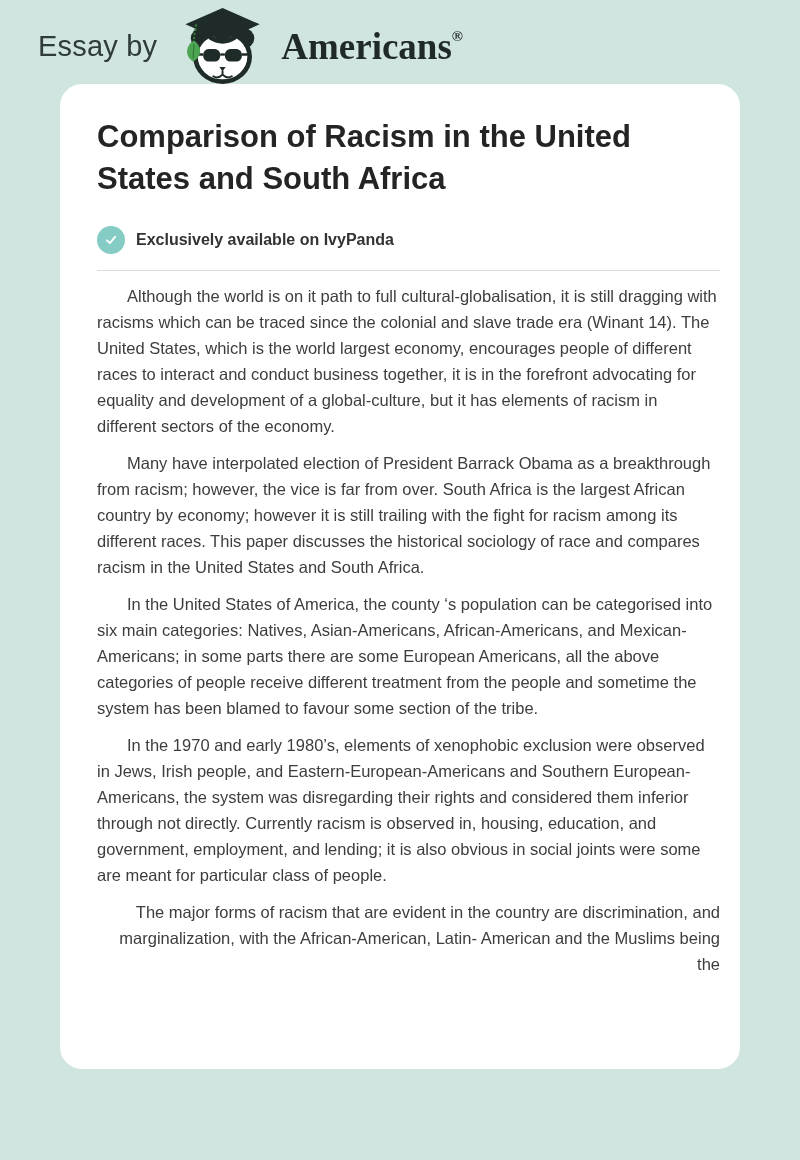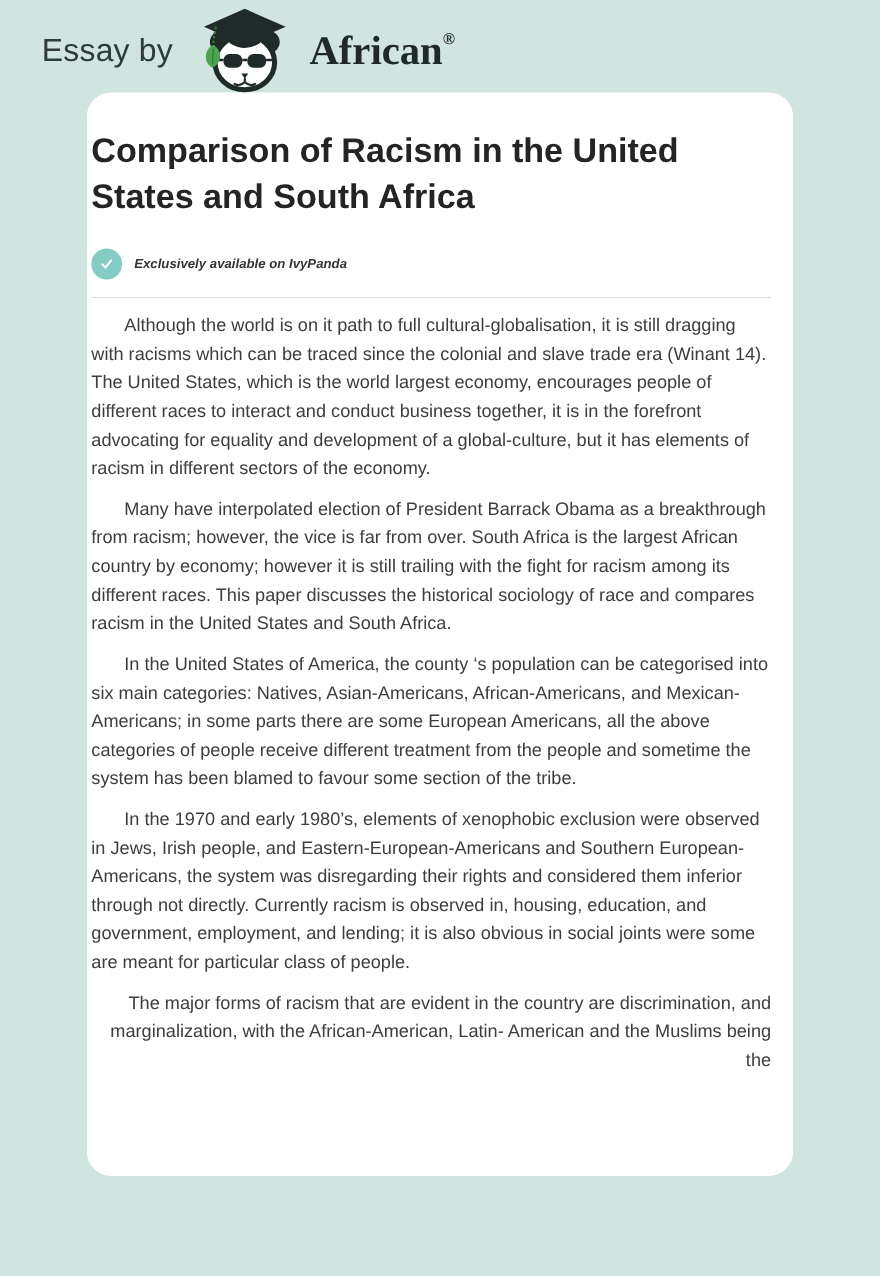--- a/index.html
+++ b/index.html
@@ -45,23 +45,23 @@
   }
   .brand .reg {
     font-size: 15px;
     vertical-align: 18px;
     font-weight: 700;
   }
 
   
   .card {
     background: #ffffff;
-    margin: 0 79px;
+    margin: 0 60px;
     border-radius: 22px;
-    padding: 32px 20px 26px 4px;
+    padding: 32px 20px 26px 37px;
     box-sizing: border-box;
     min-height: 985px;
   }
   .title {
     margin: 0 0 26px 0;
     font-size: 31px;
     line-height: 1.36;
     font-weight: 700;
     color: #242424;
   }
@@ -79,24 +79,23 @@
     display: inline-flex;
     align-items: center;
     justify-content: center;
     flex: 0 0 auto;
   }
   .badge-icon svg {
     width: 14px;
     height: 14px;
   }
   .badge-label {
-    font-size: 12px;
+    font-size: 16px;
     font-weight: 700;
     color: #333333;
-    font-style: italic;
   }
   .divider {
     border: none;
     border-top: 1px solid #dcdcdc;
     margin: 0 0 12px 0;
   }
   .card p {
     font-size: 16.5px;
     line-height: 26px;
     color: #3d3d3d;
@@ -137,21 +136,21 @@
       <path d="M39 63 h-7 M89 63 h7" stroke="#1f2b28" stroke-width="3"></path>
 
       <path d="M60 79 h8 l-4 6 z" fill="#1f2b28"></path>
       <path d="M64 85 v4 M64 89 q-6 6 -12 2 M64 89 q6 6 12 2" stroke="#1f2b28" stroke-width="2.5" fill="none" stroke-linecap="round"></path>
 
       <path d="M30 24 C28 34 27 40 27 48" stroke="#2f7d36" stroke-width="2.5" fill="none" stroke-dasharray="3 2.5"></path>
       <path d="M27 45 C16 51 15 66 26 72 C38 66 38 52 27 45 Z" fill="#4ca352"></path>
       <path d="M27 50 L26 68" stroke="#2f7d36" stroke-width="1.5"></path>
     </svg>
   </span>
-  <span class="brand"><span>African</span><span class="reg">®</span></span>
+  <span class="brand"><span>Americans</span><span class="reg">®</span></span>
 </header>
 
 <main class="card">
   <h1 class="title">Comparison of Racism in the United States and South Africa</h1>
 
   <div class="badge">
     <span class="badge-icon">
       <svg viewBox="0 0 24 24" aria-hidden="true">
         <path d="M5 12.5 L10 17.5 L19 6.5" stroke="#ffffff" stroke-width="3.2" fill="none" stroke-linecap="round" stroke-linejoin="round"></path>
       </svg>

